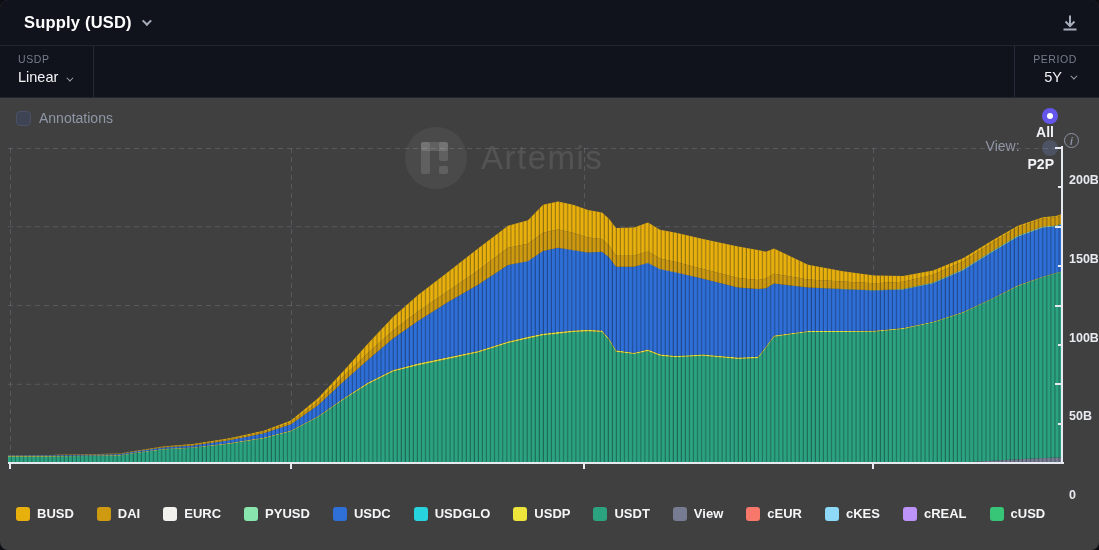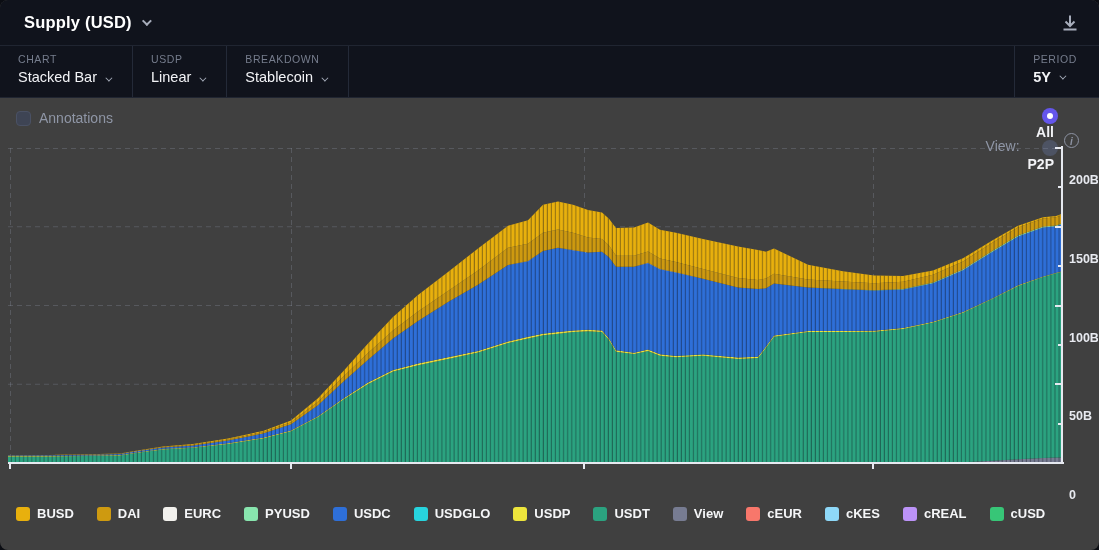--- a/index.html
+++ b/index.html
@@ -18,21 +18,21 @@
   .chev.small{width:5px;height:5px;border-width:1.5px;margin-left:8px;}
   .dl-btn{position:absolute;right:18px;top:12px;width:22px;height:22px;cursor:pointer;}
   
   .controls{position:absolute;left:0;top:46px;width:1099px;height:52px;background:#10131C;
     border-bottom:1px solid #202531;display:flex;align-items:stretch;}
   .ctrl{padding:7px 22px 0 18px;border-right:1px solid #242A38;}
   .ctrl-label{font-size:10.5px;letter-spacing:.6px;color:#767D8D;font-weight:400;}
   .ctrl-value{font-size:14.5px;color:#F2F3F6;font-weight:500;margin-top:4px;white-space:nowrap;}
   .ctrl-spacer{flex:1;}
   .ctrl.period{border-right:none;border-left:1px solid #242A38;min-width:80px;}
-  .ctrl.period .ctrl-value{display:flex;justify-content:flex-start;align-items:center;padding-right:2px;font-weight:700;}
+  .ctrl.period .ctrl-value{display:flex;justify-content:flex-end;align-items:center;padding-right:2px;font-weight:400;}
   
   .subbar{position:absolute;left:0;top:98px;width:1099px;height:44px;}
   .anno{position:absolute;left:16px;top:12px;display:flex;align-items:center;cursor:pointer;}
   .checkbox{width:15px;height:15px;border-radius:4px;background:#3E4454;border:1px solid #4A5164;}
   .anno-label{font-size:14px;color:#8F96A6;margin-left:8px;}
   .viewgrp{position:absolute;right:20px;top:10px;display:flex;align-items:center;}
   .view-label{font-size:14px;color:#8F96A6;margin-right:8px;margin-top:12px;}
   .radio{width:16px;height:16px;border-radius:50%;position:relative;margin-right:6px;cursor:pointer;flex:none;}
   .radio.on{background:#6456EB;}
   .radio.on::after{content:"";position:absolute;left:5px;top:5px;width:6px;height:6px;border-radius:50%;background:#fff;}
@@ -74,30 +74,22 @@
         <path d="M11 3.5 V13" stroke="#A7ADBB" stroke-width="2" fill="none"></path>
         <path d="M6.5 9.5 L11 14 L15.5 9.5" stroke="#A7ADBB" stroke-width="2" fill="none"></path>
         <path d="M4.5 17.5 H17.5" stroke="#A7ADBB" stroke-width="2"></path>
       </svg>
     </span>
   </div>
 
   <div class="controls">
     <div id="ctrl-items" style="display:flex;">
         <div class="ctrl">
-          <div class="ctrl-label">CHART</div>
-          <div class="ctrl-value"><span>Stacked Bar</span><span class="chev small"></span></div>
-        </div>
-        <div class="ctrl">
           <div class="ctrl-label">USDP</div>
           <div class="ctrl-value"><span>Linear</span><span class="chev small"></span></div>
-        </div>
-        <div class="ctrl">
-          <div class="ctrl-label">BREAKDOWN</div>
-          <div class="ctrl-value"><span>Stablecoin</span><span class="chev small"></span></div>
         </div>
       </div>
     <div class="ctrl-spacer"></div>
     <div class="ctrl period">
       <div class="ctrl-label">PERIOD</div>
       <div class="ctrl-value">
         <span>5Y</span>
         <span class="chev small"></span>
       </div>
     </div>
@@ -143,20 +135,33 @@
       <polygon points="0,308.1 40,308.0 80,307.6 112,306.9 128,304.4 155,300.9 185,299.2 220,295.3 255,289.7 283,282.6 310,268.3 335,250.7 360,234.6 385,222.0 410,215.6 440,209.3 470,203.0 500,193.5 520,188.8 535,185.7 550,184.1 565,182.5 580,181.7 594,182.6 601,190.5 608,202.3 626,204.7 640,201.6 652,206.3 668,207.9 695,206.4 730,209.6 750,208.8 758,198.6 766,187.6 800,182.9 835,183.0 866,182.8 895,180.1 925,173.8 955,164.0 985,149.9 1010,137.3 1035,128.4 1048,124.8 1055,123.1 1055,123.6 1048,125.3 1035,129.0 1010,137.9 985,150.5 955,164.7 925,174.6 895,180.9 866,183.8 835,184.1 800,184.1 766,188.8 758,199.8 750,210.1 730,210.9 695,207.7 668,209.3 652,207.7 640,203.0 626,206.1 608,203.8 601,192.0 594,184.1 580,183.3 565,184.1 550,185.7 535,187.2 520,190.4 500,195.1 470,204.6 440,210.9 410,217.2 385,223.5 360,236.1 335,251.8 310,269.1 283,283.3 255,290.4 220,295.9 185,299.8 155,301.4 128,304.9 112,307.4 80,308.0 40,308.4 0,308.5" fill="#EDE53C"></polygon>
       <polygon points="0,308.1 40,307.9 80,307.5 112,306.9 128,304.4 155,300.8 185,299.2 220,295.2 255,289.7 283,282.6 310,268.3 335,250.7 360,234.6 385,221.9 410,215.6 440,209.3 470,203.0 500,193.5 520,188.8 535,185.6 550,184.1 565,182.5 580,181.7 594,182.6 601,190.4 608,202.2 626,204.7 640,201.5 652,206.3 668,207.8 695,206.3 730,209.6 750,208.8 758,198.5 766,187.5 800,182.9 835,183.0 866,182.8 895,180.0 925,173.8 955,164.0 985,149.9 1010,137.3 1035,128.4 1048,124.8 1055,123.0 1055,123.1 1048,124.8 1035,128.4 1010,137.3 985,149.9 955,164.0 925,173.8 895,180.1 866,182.8 835,183.0 800,182.9 766,187.6 758,198.6 750,208.8 730,209.6 695,206.4 668,207.9 652,206.3 640,201.6 626,204.7 608,202.3 601,190.5 594,182.6 580,181.7 565,182.5 550,184.1 535,185.7 520,188.8 500,193.5 470,203.0 440,209.3 410,215.6 385,222.0 360,234.6 335,250.7 310,268.3 283,282.6 255,289.7 220,295.3 185,299.2 155,300.9 128,304.4 112,306.9 80,307.6 40,308.0 0,308.1" fill="#27D4DE"></polygon>
       <polygon points="0,307.5 40,307.2 80,306.7 112,306.0 128,303.4 155,299.5 185,297.5 220,292.4 255,285.6 283,276.3 310,257.3 335,234.1 360,211.8 385,190.4 410,173.0 440,154.1 470,136.8 500,117.1 520,113.2 535,102.9 550,99.8 565,102.2 580,104.5 594,103.8 601,109.3 608,118.8 626,118.8 640,114.9 652,121.2 668,124.4 695,130.7 730,139.5 750,141.1 758,140.3 766,135.5 800,139.6 835,141.2 866,142.6 895,141.5 925,135.2 955,122.2 985,103.4 1010,88.5 1035,79.6 1048,78.3 1055,75.8 1055,123.0 1048,124.8 1035,128.4 1010,137.3 985,149.9 955,164.0 925,173.8 895,180.0 866,182.8 835,183.0 800,182.9 766,187.5 758,198.5 750,208.8 730,209.6 695,206.3 668,207.8 652,206.3 640,201.5 626,204.7 608,202.2 601,190.4 594,182.6 580,181.7 565,182.5 550,184.1 535,185.6 520,188.8 500,193.5 470,203.0 440,209.3 410,215.6 385,221.9 360,234.6 335,250.7 310,268.3 283,282.6 255,289.7 220,295.2 185,299.2 155,300.8 128,304.4 112,306.9 80,307.5 40,307.9 0,308.1" fill="#2E6FD8"></polygon>
       <polygon points="0,307.5 40,307.2 80,306.7 112,306.0 128,303.4 155,299.5 185,297.5 220,292.4 255,285.6 283,276.3 310,257.3 335,234.1 360,211.8 385,190.4 410,173.0 440,154.1 470,136.8 500,117.1 520,113.2 535,102.9 550,99.8 565,102.2 580,104.5 594,103.8 601,109.3 608,118.8 626,118.8 640,114.9 652,121.2 668,124.4 695,130.7 730,139.5 750,141.1 758,140.3 766,135.5 800,139.6 835,141.1 866,142.3 895,141.0 925,134.5 955,121.4 985,102.5 1010,87.5 1035,78.7 1048,77.5 1055,75.0 1055,75.8 1048,78.3 1035,79.6 1010,88.5 985,103.4 955,122.2 925,135.2 895,141.5 866,142.6 835,141.2 800,139.6 766,135.5 758,140.3 750,141.1 730,139.5 695,130.7 668,124.4 652,121.2 640,114.9 626,118.8 608,118.8 601,109.3 594,103.8 580,104.5 565,102.2 550,99.8 535,102.9 520,113.2 500,117.1 470,136.8 440,154.1 410,173.0 385,190.4 360,211.8 335,234.1 310,257.3 283,276.3 255,285.6 220,292.4 185,297.5 155,299.5 128,303.4 112,306.0 80,306.7 40,307.2 0,307.5" fill="#88E5AE"></polygon>
       <polygon points="0,307.4 40,307.2 80,306.7 112,306.0 128,303.3 155,299.4 185,297.4 220,292.4 255,285.5 283,276.2 310,257.2 335,234.1 360,211.7 385,190.4 410,173.0 440,154.1 470,136.7 500,117.1 520,113.1 535,102.9 550,99.7 565,102.1 580,104.5 594,103.7 601,109.3 608,118.7 626,118.8 640,114.8 652,121.1 668,124.3 695,130.7 730,139.4 750,141.0 758,140.2 766,135.5 800,139.5 835,141.0 866,142.3 895,140.9 925,134.5 955,121.3 985,102.4 1010,87.4 1035,78.6 1048,77.4 1055,74.9 1055,75.0 1048,77.5 1035,78.7 1010,87.5 985,102.5 955,121.4 925,134.5 895,141.0 866,142.3 835,141.1 800,139.6 766,135.5 758,140.3 750,141.1 730,139.5 695,130.7 668,124.4 652,121.2 640,114.9 626,118.8 608,118.8 601,109.3 594,103.8 580,104.5 565,102.2 550,99.8 535,102.9 520,113.2 500,117.1 470,136.8 440,154.1 410,173.0 385,190.4 360,211.8 335,234.1 310,257.3 283,276.3 255,285.6 220,292.4 185,297.5 155,299.5 128,303.4 112,306.0 80,306.7 40,307.2 0,307.5" fill="#F2F1ED"></polygon>
       <polygon points="0,307.2 40,307.0 80,306.5 112,305.7 128,303.0 155,299.0 185,296.8 220,291.4 255,284.1 283,274.3 310,253.8 335,229.0 360,205.1 385,182.5 410,163.5 440,143.0 470,122.6 500,99.7 520,95.8 535,84.8 550,81.6 565,84.8 580,89.5 594,91.1 601,97.4 608,107.7 626,107.8 640,103.5 652,110.4 668,113.9 695,120.9 730,130.0 750,131.9 758,130.4 766,125.7 800,131.6 835,133.4 866,135.2 895,133.7 925,126.7 955,113.4 985,94.2 1010,79.4 1035,70.6 1048,69.3 1055,66.7 1055,74.9 1048,77.4 1035,78.6 1010,87.4 985,102.4 955,121.3 925,134.5 895,140.9 866,142.3 835,141.0 800,139.5 766,135.5 758,140.2 750,141.0 730,139.4 695,130.7 668,124.3 652,121.1 640,114.8 626,118.8 608,118.7 601,109.3 594,103.7 580,104.5 565,102.1 550,99.7 535,102.9 520,113.1 500,117.1 470,136.7 440,154.1 410,173.0 385,190.4 360,211.7 335,234.1 310,257.2 283,276.2 255,285.5 220,292.4 185,297.4 155,299.4 128,303.3 112,306.0 80,306.7 40,307.2 0,307.4" fill="#CE9A10"></polygon>
       <polygon points="0,307.2 40,306.9 80,306.3 112,305.5 128,302.7 155,298.6 185,296.1 220,290.5 255,282.9 283,272.6 310,250.3 335,223.5 360,195.6 385,169.1 410,147.0 440,124.1 470,100.5 500,77.7 520,72.2 535,56.7 550,53.6 565,56.7 580,61.9 594,64.4 601,70.7 608,80.1 626,79.4 640,74.4 652,81.8 668,84.8 695,91.0 730,98.5 750,101.9 758,103.7 766,100.5 800,116.7 835,123.2 866,127.6 895,128.0 925,122.6 955,110.3 985,92.0 1010,77.7 1035,69.2 1048,68.0 1055,65.5 1055,66.7 1048,69.3 1035,70.6 1010,79.4 985,94.2 955,113.4 925,126.7 895,133.7 866,135.2 835,133.4 800,131.6 766,125.7 758,130.4 750,131.9 730,130.0 695,120.9 668,113.9 652,110.4 640,103.5 626,107.8 608,107.7 601,97.4 594,91.1 580,89.5 565,84.8 550,81.6 535,84.8 520,95.8 500,99.7 470,122.6 440,143.0 410,163.5 385,182.5 360,205.1 335,229.0 310,253.8 283,274.3 255,284.1 220,291.4 185,296.8 155,299.0 128,303.0 112,305.7 80,306.5 40,307.0 0,307.2" fill="#E8B00D"></polygon>
       <polygon points="0,307.2 40,306.9 80,306.3 112,305.5 128,302.7 155,298.6 185,296.1 220,290.5 255,282.9 283,272.6 310,250.3 335,223.5 360,195.6 385,169.1 410,147.0 440,124.1 470,100.5 500,77.7 520,72.2 535,56.7 550,53.6 565,56.7 580,61.9 594,64.4 601,70.7 608,80.1 626,79.4 640,74.4 652,81.8 668,84.8 695,91.0 730,98.5 750,101.9 758,103.7 766,100.5 800,116.7 835,123.2 866,127.6 895,128.0 925,122.6 955,110.3 985,92.0 1010,77.7 1035,69.2 1048,68.0 1055,65.5 1055,315 0,315" fill="url(#barstripes)"></polygon>
     </svg>
 
+  <div class="watermark">
+    <span class="wm-circle">
+      <svg width="30" height="32" viewBox="0 0 30 32">
+        <g fill="rgba(255,255,255,0.12)">
+          <rect x="0" y="0" width="9" height="32" rx="2"></rect>
+          <rect x="0" y="0" width="27" height="9" rx="2"></rect>
+          <rect x="18" y="0" width="9" height="19" rx="2"></rect>
+          <rect x="18" y="24" width="9" height="8" rx="2"></rect>
+        </g>
+      </svg>
+    </span>
+    <span class="wm-text">Artemis</span>
+  </div>
 
   <div class="axis-bottom"></div>
   <div class="axis-right"></div>
   <div id="yaxis">
       <div class="ytick" style="left: 1055px; width: 7px; top: 462px;"></div>
       <div class="ylabel" style="top: 455px;">0</div>
       <div class="ytick" style="left: 1055px; width: 7px; top: 383.25px;"></div>
       <div class="ylabel" style="top: 376.25px;">50B</div>
       <div class="ytick" style="left: 1055px; width: 7px; top: 304.5px;"></div>
       <div class="ylabel" style="top: 297.5px;">100B</div>

